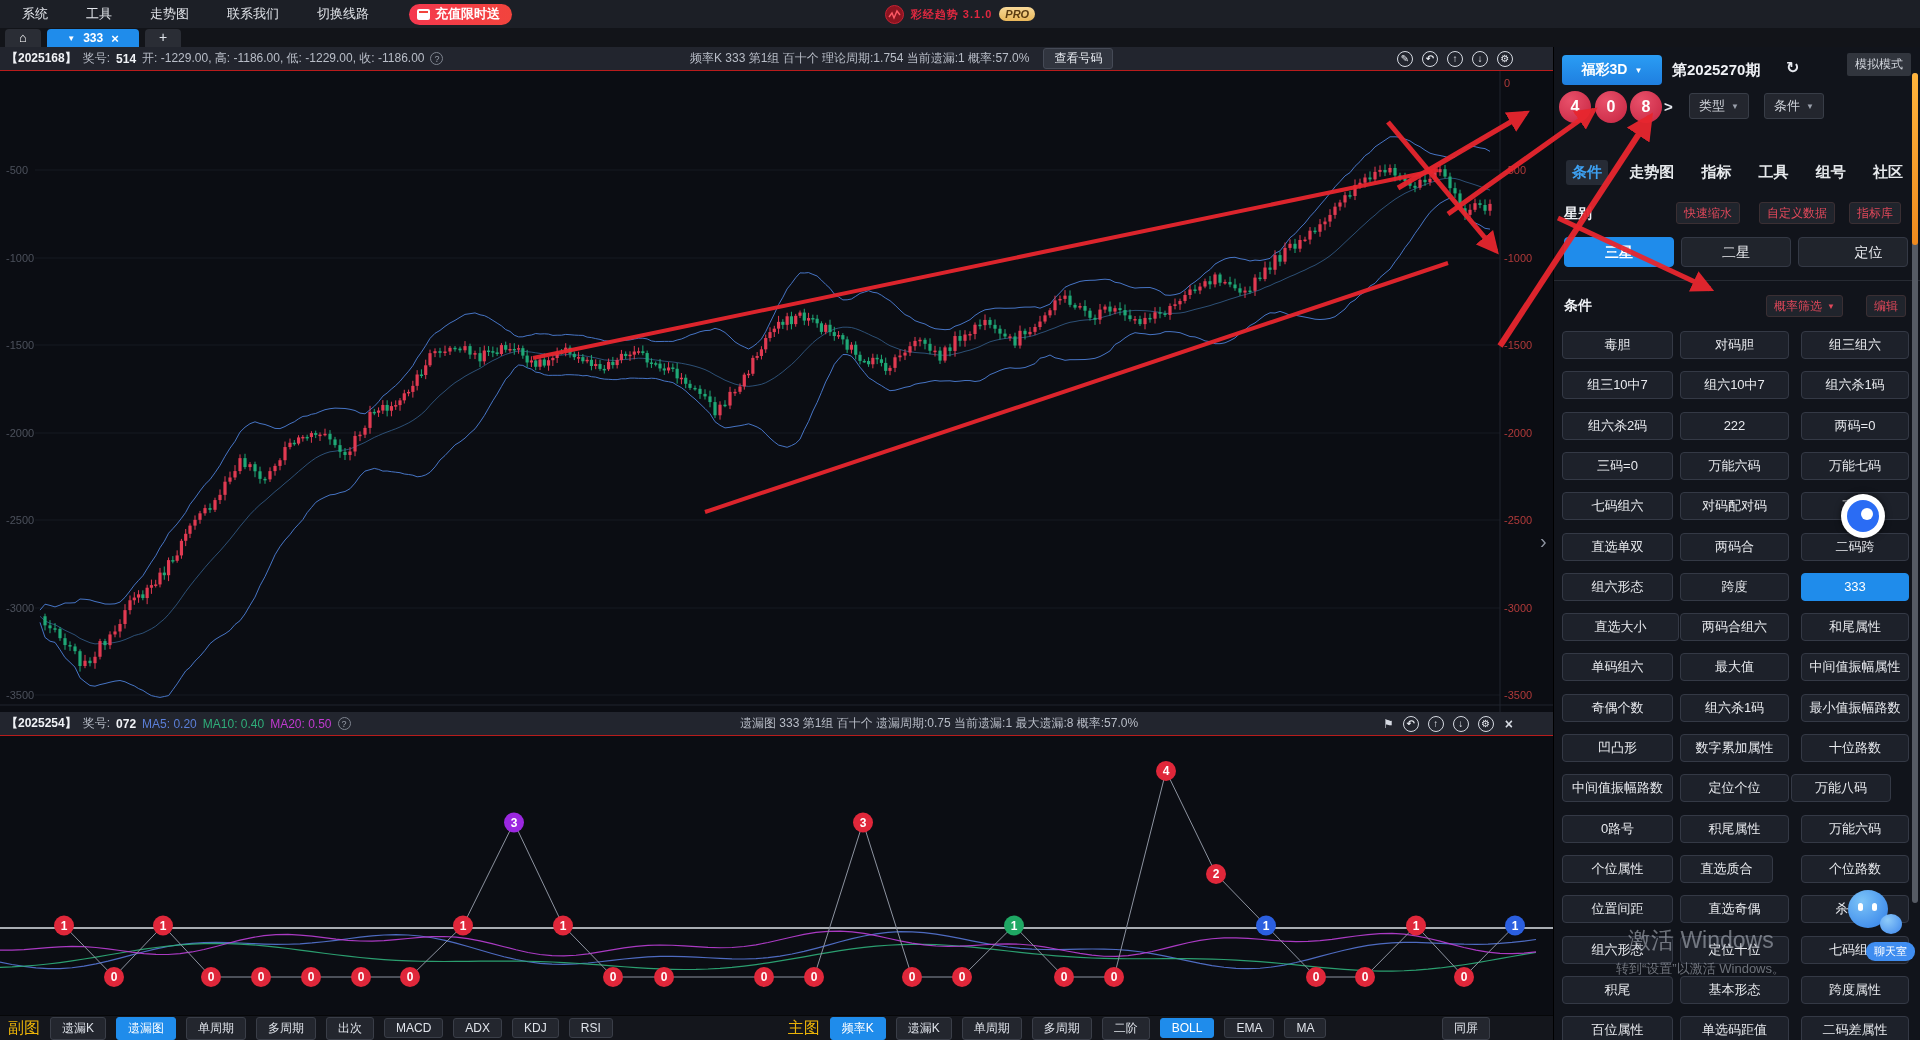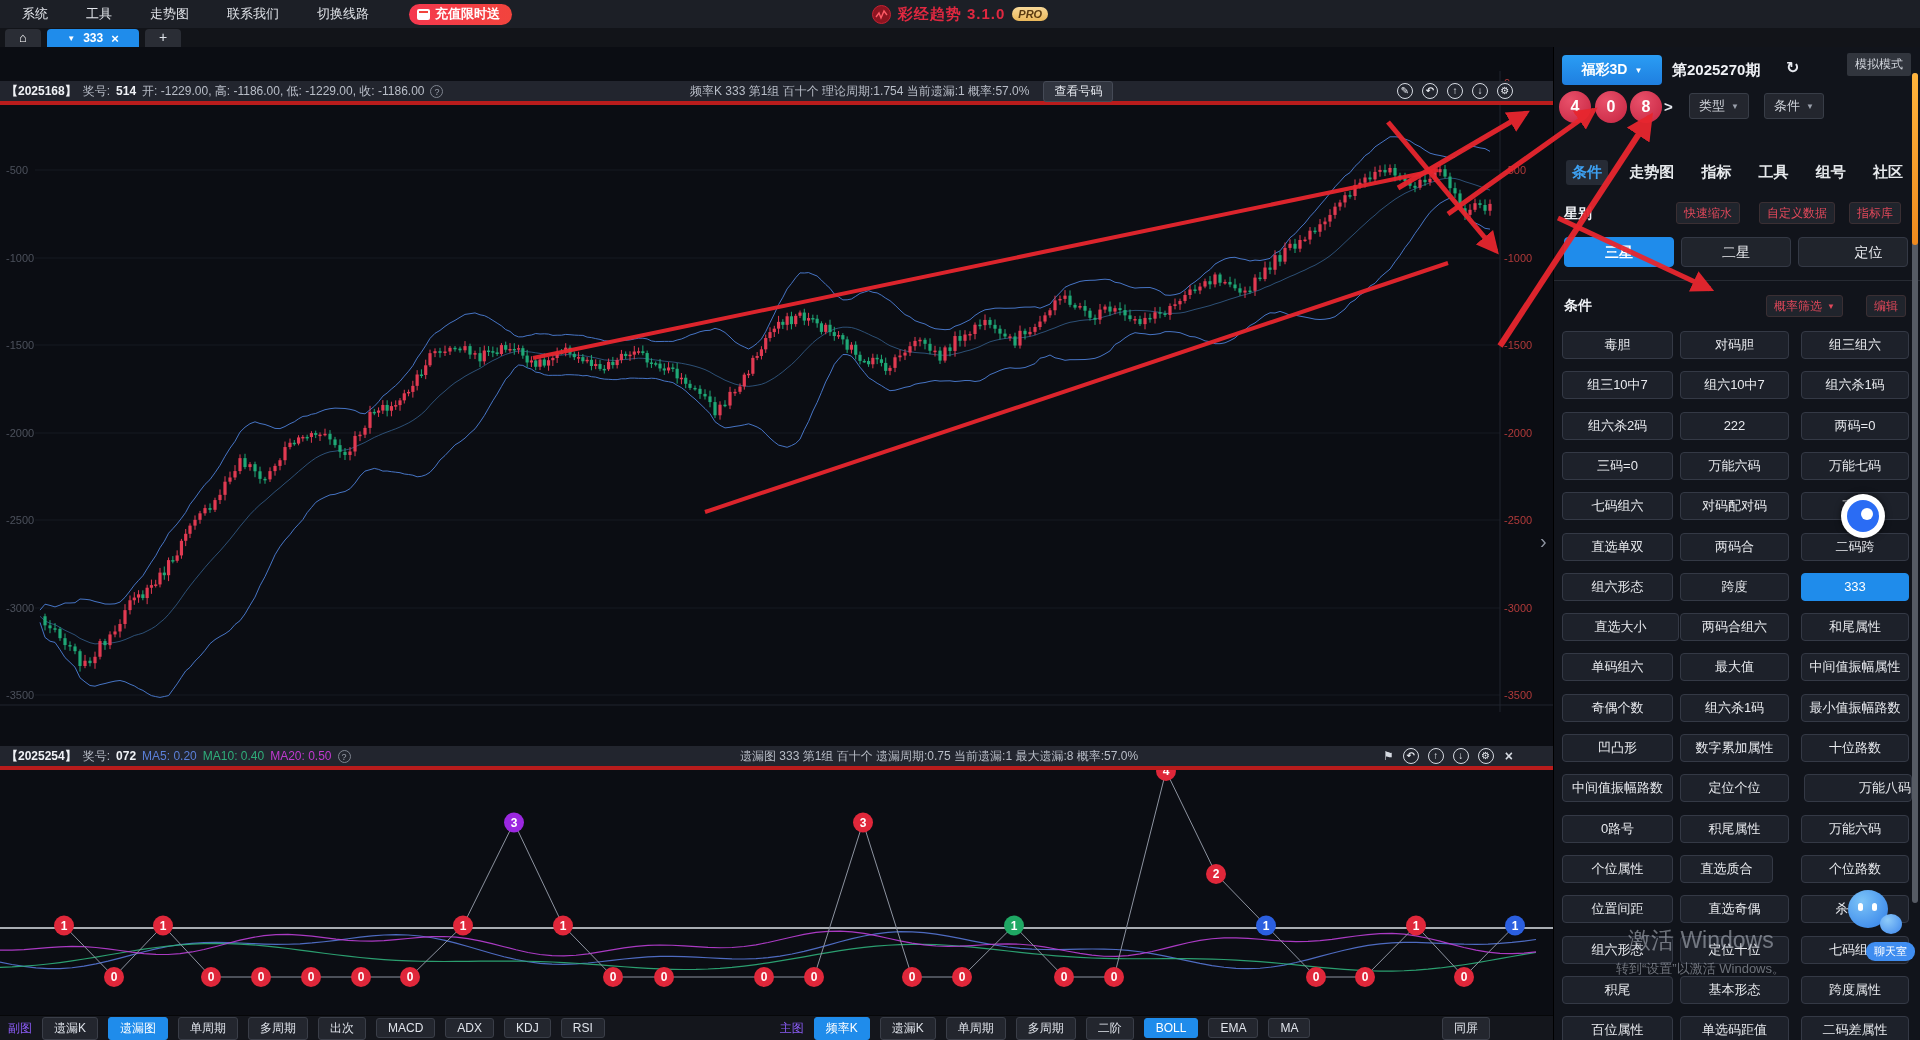--- a/index.html
+++ b/index.html
@@ -11,21 +11,21 @@
   .topbar { position:absolute; left:0; top:0; width:1920px; height:28px; background:#1c1f26;
     display:flex; align-items:center; z-index:30; }
   .top-menu { display:flex; align-items:center; gap:38px; padding-left:22px; }
   .top-menu .mi { color:#e2e5ea; font-size:13px; cursor:pointer; white-space:nowrap; }
   .promo { margin-left:40px; height:21px; display:flex; align-items:center; gap:5px; padding:0 12px 0 8px;
     background:linear-gradient(90deg,#f5384e,#f2443d); border-radius:11px; color:#fff; font-size:13px; font-weight:bold; }
   .promo-ico { width:13px; height:11px; background:#fff; border-radius:2px; position:relative; }
   .promo-ico::after{content:"";position:absolute;left:2px;top:2px;width:9px;height:2px;background:#f2443d;}
   .logo { position:absolute; left:0; right:0; top:0; height:28px; display:flex; align-items:center; justify-content:center; gap:7px; pointer-events:none; }
   .logo-circle { width:19px; height:19px; border-radius:50%; background:#8c1420; border:1px solid #c62233; display:flex; align-items:center; justify-content:center; }
-  .logo-text { color:#e02840; font-size:15px; font-weight:bold; letter-spacing:1px; }
+  .logo-text { color:#e02840; font-size:11px; font-weight:bold; letter-spacing:1px; }
   .pro-badge { background:linear-gradient(180deg,#f7d898,#e9b75a); color:#5a3a10; font-size:11px; font-weight:bold;
     font-style:italic; padding:1px 6px; border-radius:8px; }
   .top-right { position:absolute; right:10px; top:0; height:28px; display:flex; align-items:center; gap:14px; }
   .pill { height:21px; display:flex; align-items:center; padding:0 12px; border-radius:11px; font-size:13px; font-weight:bold; cursor:pointer; white-space:nowrap;}
   .pill.invite { background:linear-gradient(180deg,#fbe7bb,#f4c467); color:#c2402a; gap:5px; }
   .env-ico{width:11px;height:13px;background:#e03434;border-radius:2px;position:relative;}
   .env-ico::after{content:"";position:absolute;left:3px;top:4px;width:5px;height:5px;border-radius:50%;background:#f6c96b;}
   .pill.member { background:#1f9bf0; color:#fff; }
   .pill.android { background:#e8385c; color:#fff; }
   .winctl { display:flex; align-items:center; gap:22px; margin-left:14px; }
@@ -38,22 +38,22 @@
   
   .tabbar { position:absolute; left:0; top:28px; width:1920px; height:19px; background:#121419; display:flex; align-items:flex-end; gap:6px; padding-left:5px; z-index:30;}
   .home-btn { width:36px; height:18px; background:#2a2d35; border-radius:4px 4px 0 0; color:#fff; text-align:center; font-size:13px; line-height:17px; cursor:pointer;}
   .doc-tab { width:92px; height:18px; background:#1f8ceb; border-radius:4px 4px 0 0; color:#fff; font-size:12px; font-weight:bold;
     display:flex; align-items:center; justify-content:center; gap:8px; cursor:pointer;}
   .doc-tab .tri { font-size:8px; }
   .doc-tab .x { font-size:13px; font-weight:bold; }
   .plus-tab { width:36px; height:18px; background:#2a2d35; border-radius:4px 4px 0 0; color:#dfe3ea; text-align:center; font-size:14px; line-height:16px; cursor:pointer;}
 
   
-  .chead { position:absolute; left:0; width:1553px; height:24px; background:#22252e; border-bottom:4px solid #b91c1c;
-    display:flex; align-items:center; font-size:12px; color:#b9bec8; z-index:5;margin-top:34px;}
+  .chead { position:absolute; left:0; width:1553px; height:24px; background:#22252e; border-bottom:1px solid #b91c1c;
+    display:flex; align-items:center; font-size:12px; color:#b9bec8; z-index:5;}
   .chead .seg { margin-left:6px; white-space:nowrap; }
   .chead .wt { color:#f0f2f6; font-weight:bold; }
   .qm { display:inline-block; width:13px; height:13px; border:1px solid #7e848f; border-radius:50%; color:#9aa0ab;
     font-size:9px; line-height:12px; text-align:center; margin-left:6px; }
   .chead .center { position:absolute; left:690px; display:flex; align-items:center; gap:6px; }
   .viewnum-btn { background:#31353f; border:1px solid #454a56; border-radius:3px; color:#e6e9ef; font-size:12px; padding:1px 10px; cursor:pointer; margin-left:8px;}
   .hicons { position:absolute; right:40px; display:flex; gap:9px; align-items:center;}
   .cico { width:16px; height:16px; border:1.5px solid #d6dae2; border-radius:50%; color:#e8ebf1; font-size:10px;
     line-height:14px; text-align:center; font-weight:bold; cursor:pointer; }
   .xico { color:#d6dae2; font-size:14px; font-weight:bold; cursor:pointer; margin-left:2px;}
@@ -61,21 +61,21 @@
 
   
   .chartbox { position:absolute; left:0; background:#0b0d13; overflow:hidden; }
   .axlbl { position:absolute; font-size:11px; line-height:11px; }
   .axlbl.l { left:6px; color:#4c515c; }
   .axlbl.r { left:1504px; color:#b03a3a; }
 
   
   .botbar { position:absolute; left:0; top:1015px; width:1553px; height:25px; background:#14161c; border-top:1px solid #060709;
     display:flex; align-items:center; gap:10px; padding-left:8px; z-index:6;}
-  .botlbl { color:#8b5cf6; font-size:12px; }
+  .botlbl { color:#eab308; font-size:16px; }
   .bbtn { background:#23262e; border:1px solid #3a3e48; border-radius:3px; color:#dfe3ea; font-size:12px;
     padding:2px 11px; cursor:pointer; white-space:nowrap;}
   .bbtn.on { background:#1f8ceb; border-color:#1f8ceb; color:#fff; }
   .syncbtn { position:absolute; left:1442px; }
   .grp-gap { width:165px; }
 
   
   .panel { position:absolute; left:1553px; top:47px; width:367px; height:993px; background:#11141b; border-left:1px solid #000; z-index:10;}
   .p-abs { position:absolute; }
   .lotto-btn { left:8px; top:8px; width:100px; height:30px; background:linear-gradient(180deg,#2a9df4,#1f7fe0); border-radius:4px;
@@ -1021,21 +1021,21 @@
         <div class="p-abs gbtn" style="left: 126px; top: 606.4px; width: 109px;">最大值</div>
         <div class="p-abs gbtn" style="left: 247px; top: 606.4px; width: 108px;">中间值振幅属性</div>
         <div class="p-abs gbtn" style="left: 8px; top: 646.7px; width: 111px;">奇偶个数</div>
         <div class="p-abs gbtn" style="left: 126px; top: 646.7px; width: 109px;">组六杀1码</div>
         <div class="p-abs gbtn" style="left: 247px; top: 646.7px; width: 108px;">最小值振幅路数</div>
         <div class="p-abs gbtn" style="left: 8px; top: 687px; width: 111px;">凹凸形</div>
         <div class="p-abs gbtn" style="left: 126px; top: 687px; width: 109px;">数字累加属性</div>
         <div class="p-abs gbtn" style="left: 247px; top: 687px; width: 108px;">十位路数</div>
         <div class="p-abs gbtn" style="left: 8px; top: 727.3px; width: 111px;">中间值振幅路数</div>
         <div class="p-abs gbtn" style="left: 126px; top: 727.3px; width: 109px;">定位个位</div>
-        <div class="p-abs gbtn" style="left: 250px; top: 727.3px; width: 108px; text-align: right;">万能八码</div>
+        <div class="p-abs gbtn" style="left: 237px; top: 727.3px; width: 100px;">万能八码</div>
         <div class="p-abs gbtn" style="left: 8px; top: 767.6px; width: 111px;">0路号</div>
         <div class="p-abs gbtn" style="left: 126px; top: 767.6px; width: 109px;">积尾属性</div>
         <div class="p-abs gbtn" style="left: 247px; top: 767.6px; width: 108px;">万能六码</div>
         <div class="p-abs gbtn" style="left: 8px; top: 807.9px; width: 111px;">个位属性</div>
         <div class="p-abs gbtn" style="left: 126px; top: 807.9px; width: 93px;">直选质合</div>
         <div class="p-abs gbtn" style="left: 247px; top: 807.9px; width: 108px;">个位路数</div>
         <div class="p-abs gbtn" style="left: 8px; top: 848.2px; width: 111px;">位置间距</div>
         <div class="p-abs gbtn" style="left: 126px; top: 848.2px; width: 109px;">直选奇偶</div>
         <div class="p-abs gbtn" style="left: 247px; top: 848.2px; width: 108px;">杀二码</div>
         <div class="p-abs gbtn" style="left: 8px; top: 888.5px; width: 111px;">组六形态</div>

